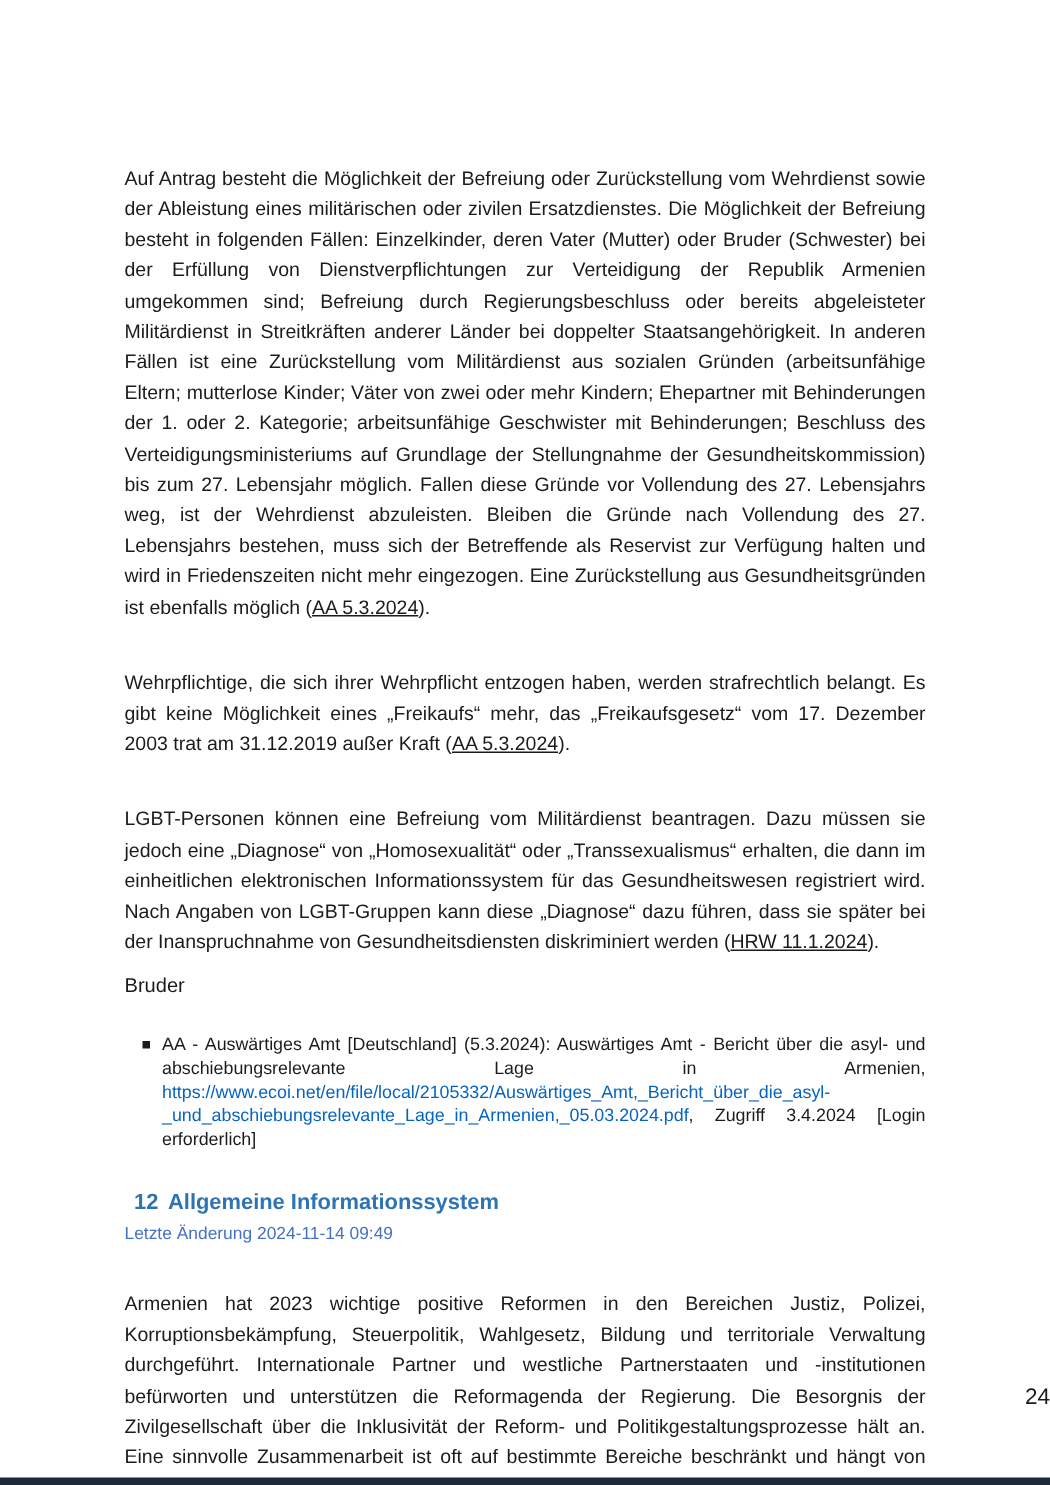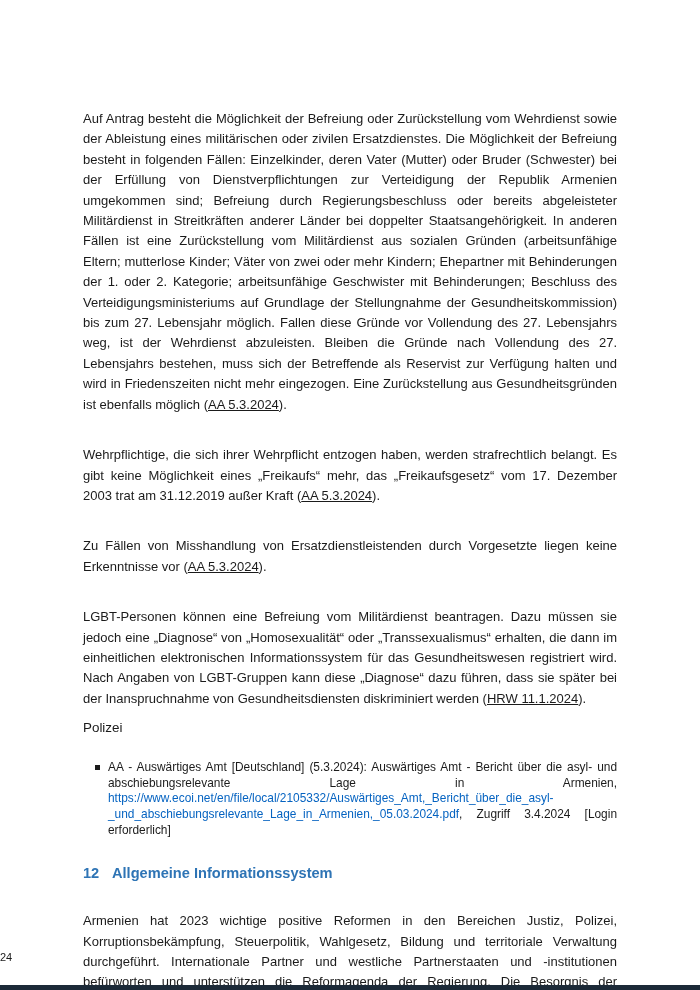--- a/index.html
+++ b/index.html
@@ -52,63 +52,63 @@
     width:5px; height:5px;
     background:#1b1b1b;
   }
 
   .section-heading {
     color:#2E74B5;
     font-weight:bold;
     font-size:14.6px;
     margin:27px 0 6px 0;
   }
-  .section-number { display:inline-block; min-width:29px; }
+  .section-number { display:inline-block; min-width:29px;text-align:center; }
   .last-change {
     color:#4472C4;
     font-size:11.6px;
     margin-bottom:19px;
   }
 
   .footer {
     position:absolute;
-    bottom:27px; left:0;
+    bottom:50px; left:0;
     width:100%;
-    text-align:left;
-    font-size:11px;
+    text-align:right;
+    font-size:15px;
     color:#1b1b1b;
   }
   .bottom-edge {
     position:absolute;
     bottom:0; left:0;
     width:100%; height:5px;
     background:#1c2a38;
   }
 </style>
 </head>
 <body>
 
 <div class="page">
   <div class="content">
 
     <p class="body-para"><span>Auf Antrag besteht die Möglichkeit der Befreiung oder Zurückstellung vom Wehrdienst sowie der Ableistung eines militärischen oder zivilen Ersatzdienstes. Die Möglichkeit der Befreiung besteht in folgenden Fällen: Einzelkinder, deren Vater (Mutter) oder Bruder (Schwester) bei der Erfüllung von Dienstverpflichtungen zur Verteidigung der Republik Armenien umgekommen sind; Befreiung durch Regierungsbeschluss oder bereits abgeleisteter Militärdienst in Streitkräften anderer Länder bei doppelter Staatsangehörigkeit. In anderen Fällen ist eine Zurückstellung vom Militärdienst aus sozialen Gründen (arbeitsunfähige Eltern; mutterlose Kinder; Väter von zwei oder mehr Kindern; Ehepartner mit Behinderungen der 1. oder 2. Kategorie; arbeitsunfähige Geschwister mit Behinderungen; Beschluss des Verteidigungsministeriums auf Grundlage der Stellungnahme der Gesundheitskommission) bis zum 27. Lebensjahr möglich. Fallen diese Gründe vor Vollendung des 27. Lebensjahrs weg, ist der Wehrdienst abzuleisten. Bleiben die Gründe nach Vollendung des 27. Lebensjahrs bestehen, muss sich der Betreffende als Reservist zur Verfügung halten und wird in Friedenszeiten nicht mehr eingezogen. Eine Zurückstellung aus Gesundheitsgründen ist ebenfalls möglich (</span><a class="ref-link">AA 5.3.2024</a><span>).</span></p>
     <p class="body-para"><span>Wehrpflichtige, die sich ihrer Wehrpflicht entzogen haben, werden strafrechtlich belangt. Es gibt keine Möglichkeit eines „Freikaufs“ mehr, das „Freikaufsgesetz“ vom 17. Dezember 2003 trat am 31.12.2019 außer Kraft (</span><a class="ref-link">AA 5.3.2024</a><span>).</span></p>
-    <p class="body-para"><span>Zu Fällen von Misshandlung von Ersatzdienstleistenden durch Vorgesetzte liegen keine Erkenntnisse vor (</span><a class="ref-link">AA 5.3.2024</a><span>).</span></p>
     <p class="body-para"><span>LGBT-Personen können eine Befreiung vom Militärdienst beantragen. Dazu müssen sie jedoch eine „Diagnose“ von „Homosexualität“ oder „Transsexualismus“ erhalten, die dann im einheitlichen elektronischen Informationssystem für das Gesundheitswesen registriert wird. Nach Angaben von LGBT-Gruppen kann diese „Diagnose“ dazu führen, dass sie später bei der Inanspruchnahme von Gesundheitsdiensten diskriminiert werden (</span><a class="ref-link">HRW 11.1.2024</a><span>).</span></p>
 
-    <h3 class="sources-heading">Polizei</h3>
+    <h3 class="sources-heading">Bruder</h3>
 
     <ul class="sources-list">
       <li>
         <span class="bullet"></span><span><span>AA - Auswärtiges Amt [Deutschland] (5.3.2024): Auswärtiges Amt - Bericht über die asyl- und abschiebungsrelevante Lage in Armenien, </span><a class="url-link">https://www.ecoi.net/en/file/local/2105332/Auswärtiges_Amt,_Bericht_über_die_asyl-_und_abschiebungsrelevante_Lage_in_Armenien,_05.03.2024.pdf</a><span>, Zugriff 3.4.2024 [Login erforderlich]</span></span>
       </li>
     </ul>
 
     <h2 class="section-heading"><span class="section-number">12</span><span>Allgemeine Informationssystem</span></h2>
 
+    <div class="last-change">Letzte Änderung 2024-11-14 09:49</div>
 
     <p class="body-para"><span>Armenien hat 2023 wichtige positive Reformen in den Bereichen Justiz, Polizei, Korruptionsbekämpfung, Steuerpolitik, Wahlgesetz, Bildung und territoriale Verwaltung durchgeführt. Internationale Partner und westliche Partnerstaaten und -institutionen befürworten und unterstützen die Reformagenda der Regierung. Die Besorgnis der Zivilgesellschaft über die Inklusivität der Reform- und Politikgestaltungsprozesse hält an. Eine sinnvolle Zusammenarbeit ist oft auf bestimmte Bereiche beschränkt und hängt von den Neigungen der Entscheidungsträger ab. Auch</span></p>
 
   </div>
 
   <div class="footer">24</div>
   <div class="bottom-edge"></div>
 </div>
 
 </body></html>

